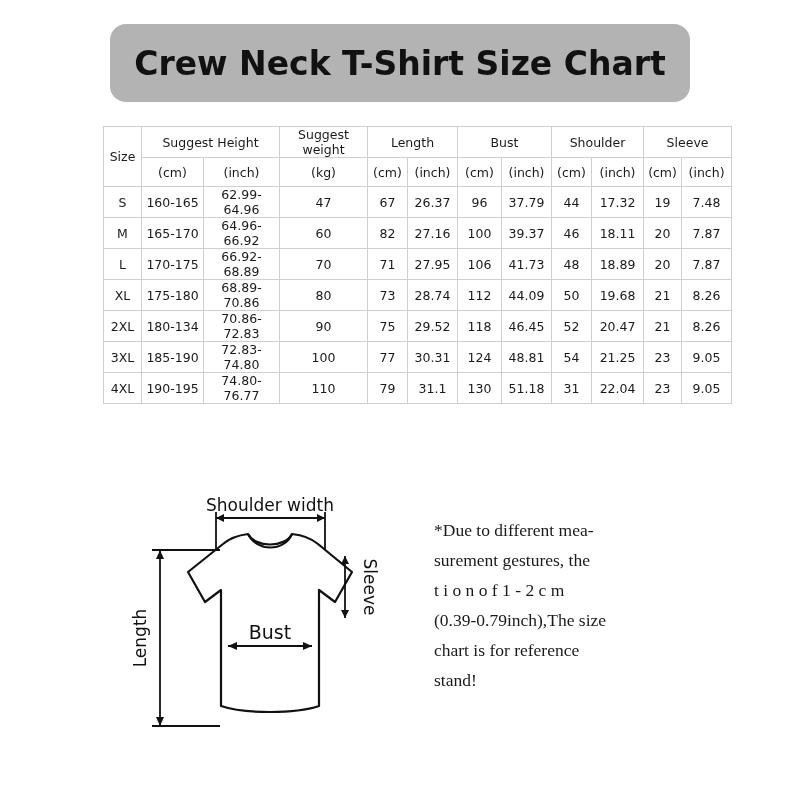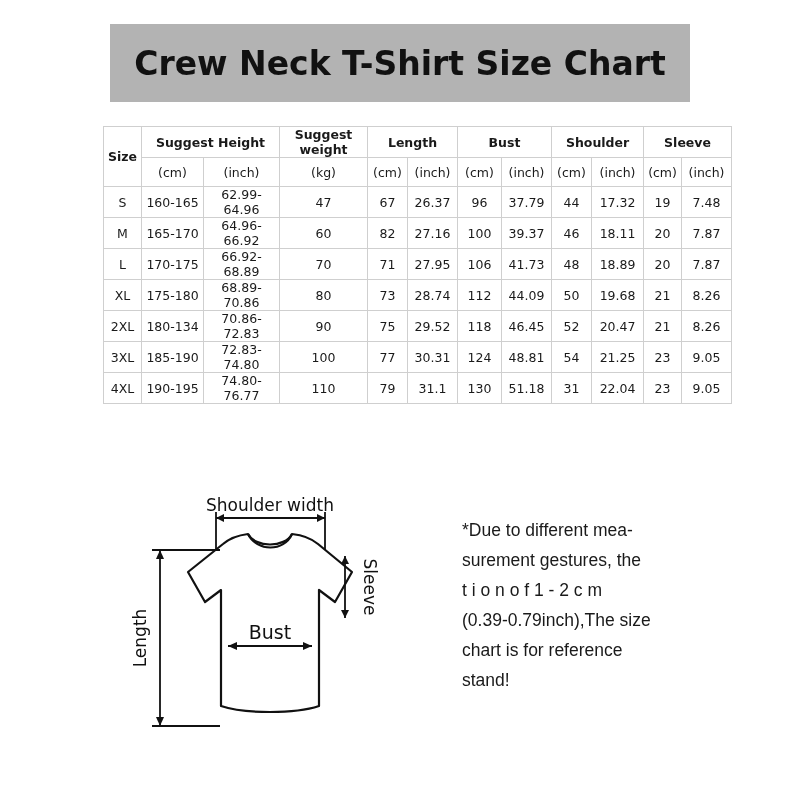--- a/index.html
+++ b/index.html
@@ -19,21 +19,21 @@
   }
 
   
   .title-banner {
     position: absolute;
     left: 110px;
     top: 24px;
     width: 580px;
     height: 78px;
     background: #b3b3b3;
-    border-radius: 0;
+    border-radius: 16px;
     display: flex;
     align-items: center;
     justify-content: center;
   }
   .title-text {
     font-family: "DejaVu Sans", sans-serif;
     font-weight: bold;
     font-size: 33px;
     color: #111111;
     letter-spacing: 0px;
@@ -57,21 +57,21 @@
     text-align: center;
     vertical-align: middle;
     font-size: 12.5px;
     color: #1a1a1a;
     font-family: "DejaVu Sans", sans-serif;
     padding: 0;
     height: 28px;
   }
   .hdr-group {
     font-size: 14px;
-    font-weight: bold;
+    font-weight: normal;
     color: #111;
     height: 30px;
     margin-top: 10px;
   }
   .size-cell {
     font-size: 14px;
     color: #111;
   }
   .unit-cell {
     font-size: 12.5px;
@@ -105,27 +105,27 @@
   
   .diagram {
     position: absolute;
     left: 120px;
     top: 478px;
     width: 300px;
     height: 300px;
   }
   .notes {
     position: absolute;
-    left: 462px;
+    left: 434px;
     top: 515px;
     width: 240px;
     font-size: 17.5px;
     line-height: 30px;
     color: #1a1a1a;
-    font-family: Liberation Sans, sans-serif;
+    font-family: Liberation Serif, serif;
   }
   .notes span { display: block; }
 </style>
 </head>
 <body>
 
 <div id="page">
 
   <div class="title-banner">
     <div class="title-text">Crew Neck T-Shirt Size Chart</div>

